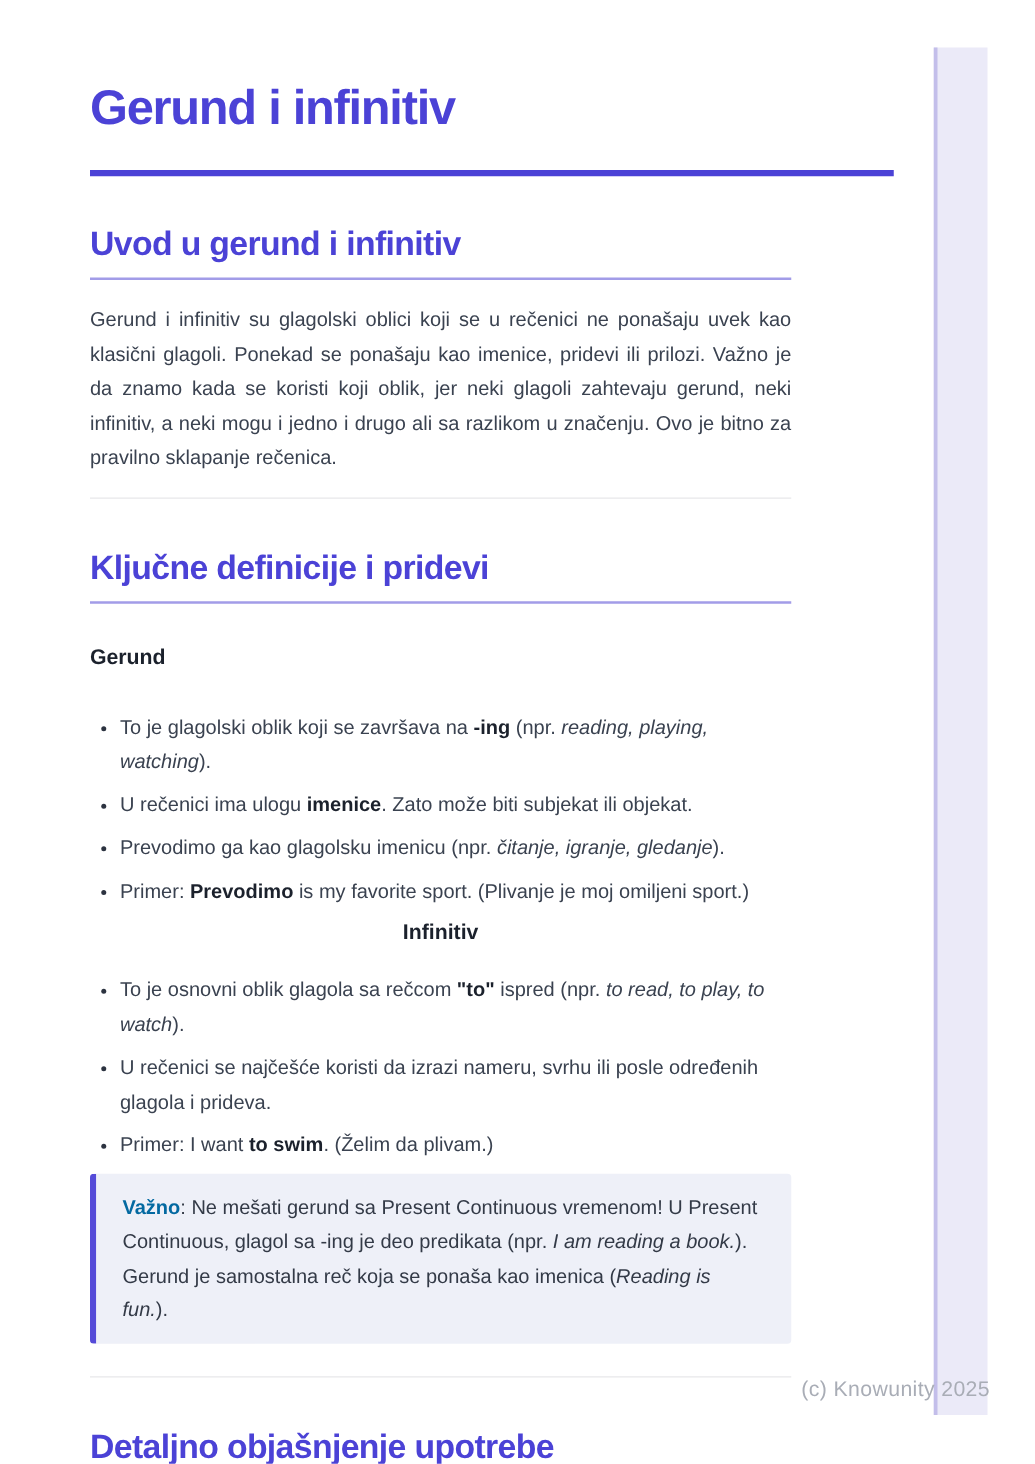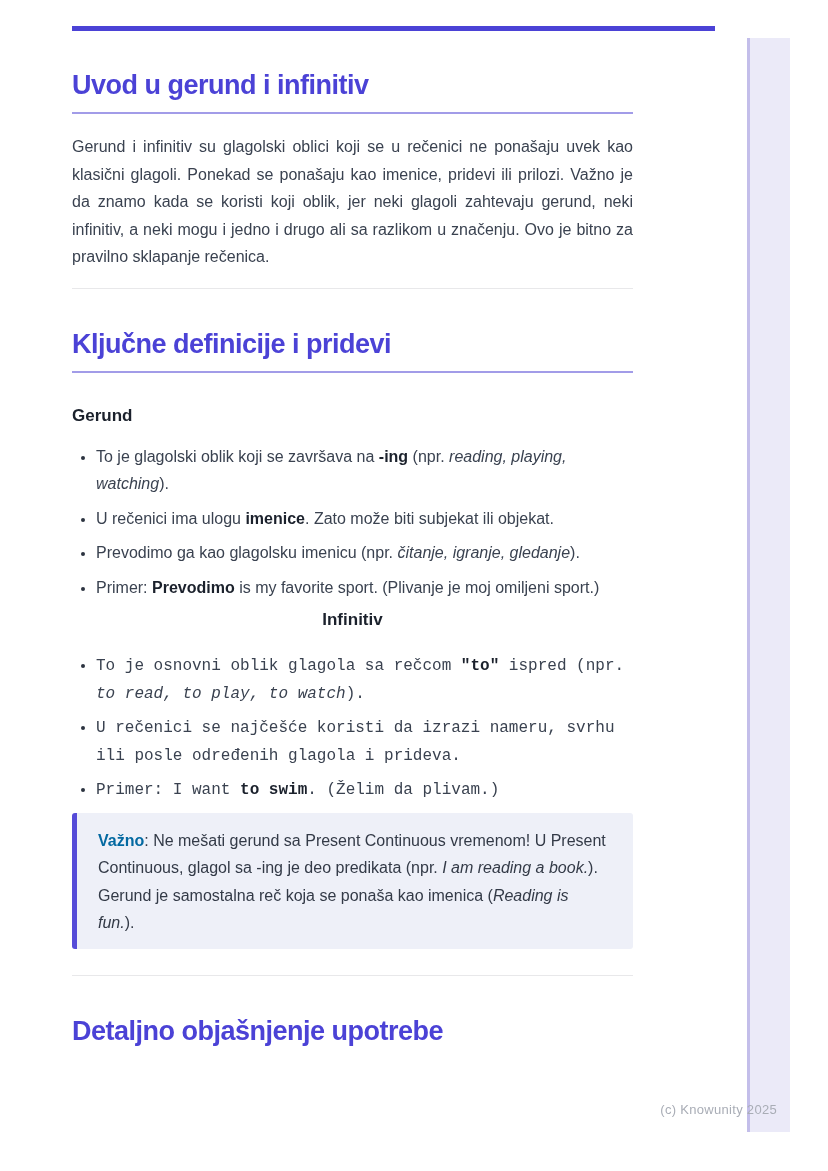--- a/index.html
+++ b/index.html
@@ -80,62 +80,63 @@
     font-size:17px;
     line-height:22px;
     font-weight:700;
     color:var(--strong);
   }
   ul.bullets{
     margin-top:24px;
     padding-left:24px;
     list-style:disc outside;
   }
-  ul.bullets.tight{margin-top:22px;font-family:Liberation Mono, monospace;}
+  ul.bullets.tight{margin-top:22px;}
   ul.bullets li{
     font-size:16px;
     line-height:27.5px;
     color:var(--body);
     margin-bottom:7px;
     padding-left:0;
   }
   ul.bullets li::marker{color:#2c3340;font-size:14px;}
   ul.bullets li:last-child{margin-bottom:0;}
-  h3 + ul.bullets{margin-top:16px;}
+  h3 + ul.bullets{margin-top:32px;}
   h3.after-list{margin-top:8px;text-align:center;}
   .callout{
     margin-top:8px;
     background:var(--callout-bg);
     border-left:5px solid var(--callout-border);
     border-radius:3px;
     padding:14px 24px 12px 21px;
   }
   .callout .body-text{color:#333a47;}
   .b{font-weight:700;color:var(--strong);}
   .callout .b{color:#0369a1;}
   .i{font-style:italic;}
   .watermark{
     position:absolute;
     top:1102px;
-    right:51px;
-    font-size:13px;
+    right:36px;
+    font-size:17px;
     letter-spacing:0.3px;
     color:var(--muted);
     z-index:2;
   }
 </style>
 </head>
 <body>
 
 <div class="canvas" data-name="document-page">
 
   <div class="side-strip" data-name="side-strip-decoration"></div>
 
   <main class="content" data-name="document-content">
 
+    <h1 data-name="document-title">Gerund i infinitiv</h1>
     <div class="title-rule" data-name="title-rule"></div>
 
     <section data-name="section-intro">
       <h2 data-name="section-heading-intro">Uvod u gerund i infinitiv</h2>
       <p class="body-text justify intro-p" data-name="intro-paragraph"><span data-name="text-segment">Gerund i infinitiv su glagolski oblici koji se u rečenici ne ponašaju uvek kao klasični glagoli. Ponekad se ponašaju kao imenice, pridevi ili prilozi. Važno je da znamo kada se koristi koji oblik, jer neki glagoli zahtevaju gerund, neki infinitiv, a neki mogu i jedno i drugo ali sa razlikom u značenju. Ovo je bitno za pravilno sklapanje rečenica.</span></p>
     </section>
 
     <hr class="divider" data-name="section-divider">
 
     <section data-name="section-definitions">

